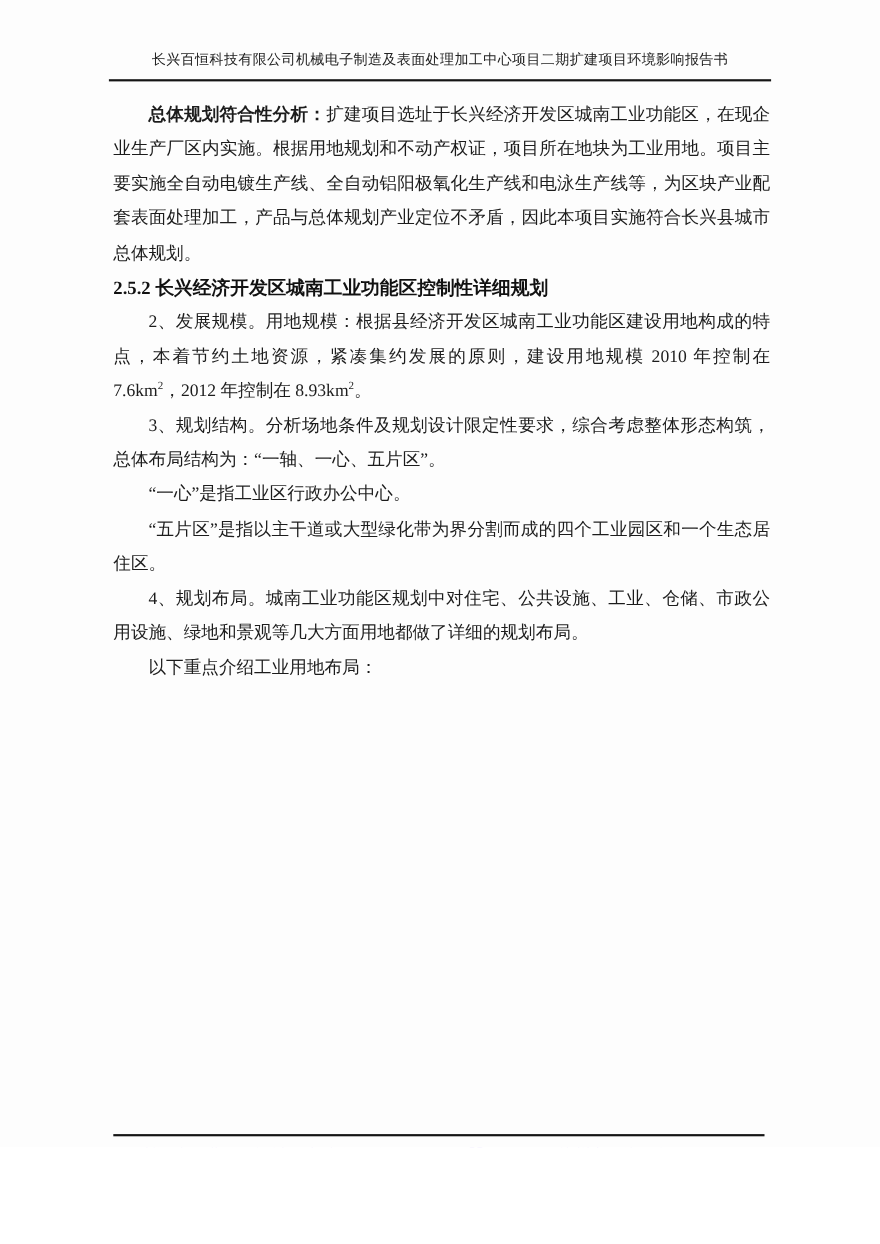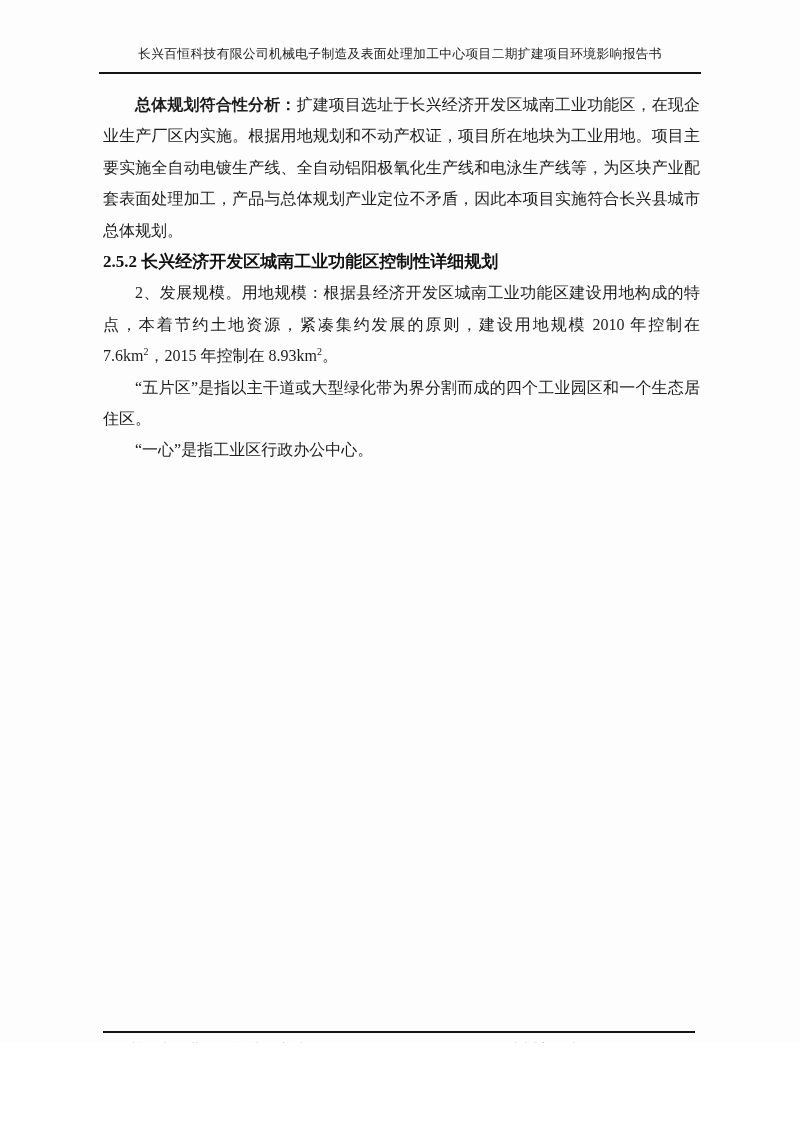--- a/index.html
+++ b/index.html
@@ -97,23 +97,26 @@
 <div class="page">
 
   <div class="header">
     <div class="header-title">长兴百恒科技有限公司机械电子制造及表面处理加工中心项目二期扩建项目环境影响报告书</div>
     <div class="header-rule"></div>
   </div>
 
   <div class="doc-body">
       <p class="para"><b>总体规划符合性分析：</b><span>扩建项目选址于长兴经济开发区城南工业功能区，在现企业生产厂区内实施。根据用地规划和不动产权证，项目所在地块为工业用地。项目主要实施全自动电镀生产线、全自动铝阳极氧化生产线和电泳生产线等，为区块产业配套表面处理加工，产品与总体规划产业定位不矛盾，因此本项目实施符合长兴县城市总体规划。</span></p>
       <p class="heading"><span>2.5.2 长兴经济开发区城南工业功能区控制性详细规划</span></p>
-      <p class="para"><span>2、发展规模。用地规模：根据县经济开发区城南工业功能区建设用地构成的特点，本着节约土地资源，紧凑集约发展的原则，建设用地规模 2010 年控制在 7.6km</span><sup>2</sup><span>，2015 年控制在 8.93km</span><sup>2</sup><span>。</span></p>
+      <p class="para"><span>2、发展规模。用地规模：根据县经济开发区城南工业功能区建设用地构成的特点，本着节约土地资源，紧凑集约发展的原则，建设用地规模 2010 年控制在 7.6km</span><sup>2</sup><span>，2012 年控制在 8.93km</span><sup>2</sup><span>。</span></p>
+      <p class="para"><span>3、规划结构。分析场地条件及规划设计限定性要求，综合考虑整体形态构筑，总体布局结构为：“一轴、一心、五片区”。</span></p>
+      <p class="para"><span>“一心”是指工业区行政办公中心。</span></p>
       <p class="para"><span>“五片区”是指以主干道或大型绿化带为界分割而成的四个工业园区和一个生态居住区。</span></p>
-      <p class="para"><span>“一心”是指工业区行政办公中心。</span></p>
+      <p class="para"><span>4、规划布局。城南工业功能区规划中对住宅、公共设施、工业、仓储、市政公用设施、绿地和景观等几大方面用地都做了详细的规划布局。</span></p>
+      <p class="para"><span>以下重点介绍工业用地布局：</span></p>
     </div>
 
   <div class="footer">
     <div class="footer-rule"></div>
     <div class="footer-row">
       <span class="footer-company">浙江省工业环保设计研究院有限公司</span>
       <span class="footer-page">82</span>
       <span class="footer-address">杭州市西湖区教工路 149 号</span>
     </div>
   </div>

